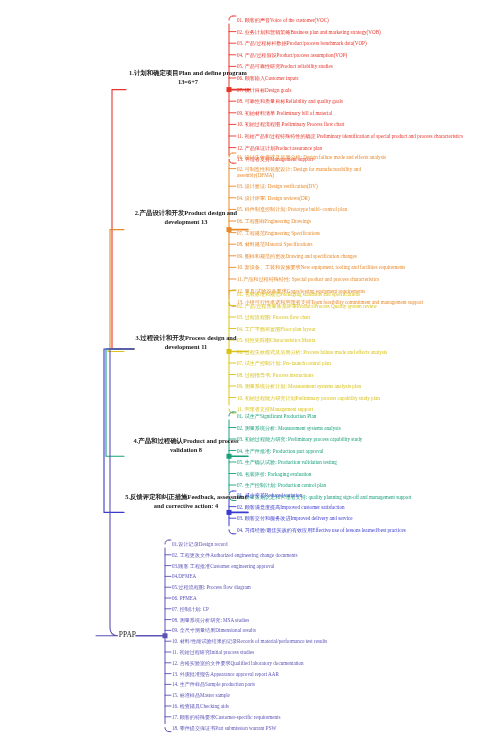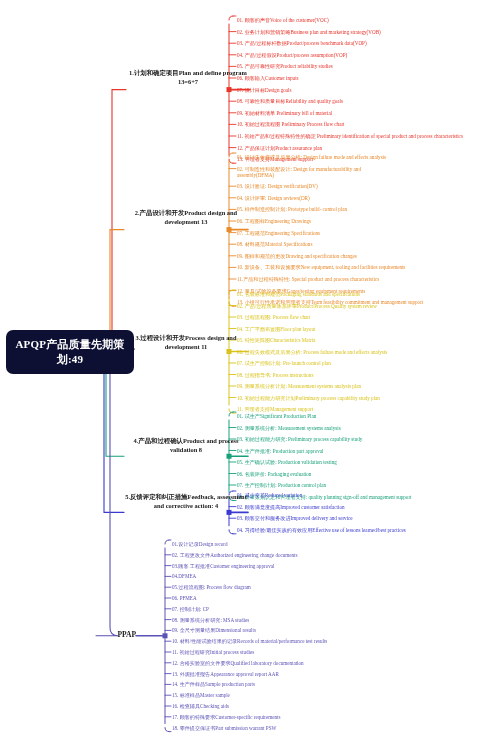--- a/index.html
+++ b/index.html
@@ -46,21 +46,21 @@
     font-size: 6.4px;
     line-height: 1.45;
     color: #1a1a1a;
     font-weight: 700;
     width: 124px;
     text-align: center;
   }
   .branch-label.ppap {
     width: 40px;
     text-align: right;
-    font-weight: 700;
+    font-weight: 400;
     font-size: 7.5px;
   }
   .leaf {
     position: absolute;
     font-size: 5.1px;
     line-height: 1.2;
     white-space: nowrap;
     font-weight: 400;
   }
   .leaf.wrap { white-space: normal; width: 150px; }
@@ -174,21 +174,20 @@
       <path d="M 165 684.4 H 171" stroke="#5a52b5" fill="none" stroke-width="0.9" stroke-linecap="round"></path>
       <path d="M 165 695.2 H 171" stroke="#5a52b5" fill="none" stroke-width="0.9" stroke-linecap="round"></path>
       <path d="M 165 706 H 171" stroke="#5a52b5" fill="none" stroke-width="0.9" stroke-linecap="round"></path>
       <path d="M 165 716.8 H 171" stroke="#5a52b5" fill="none" stroke-width="0.9" stroke-linecap="round"></path>
       <path d="M 169 731.6 H 171" stroke="#5a52b5" fill="none" stroke-width="0.9" stroke-linecap="round"></path>
       <path d="M 136 635.8 H 165" stroke="#5a52b5" fill="none" stroke-width="1.6" stroke-linecap="round"></path>
       <rect x="162.5" y="633.3" width="5" height="5" fill="#5a52b5"></rect>
       <path d="M 134 349 H 110 V 627.8 q 0 8 8 8 H 96" stroke="#5a52b5" fill="none" stroke-width="1.1" stroke-linecap="round"></path>
     </svg>
 
-  <div class="root-node">APQP产品质量先期策划:49</div>
 
   <div id="nodes">
       <div class="leaf c1" style="left: 237px; top: 17px;">01. 顾客的声音Voice of the customer(VOC)</div>
       <div class="leaf c1" style="left: 237px; top: 28.6px;">02. 业务计划和营销策略Business plan and marketing strategy(VOB)</div>
       <div class="leaf c1" style="left: 237px; top: 40.2px;">03. 产品/过程标杆数据Product/process benchmark data(VOP)</div>
       <div class="leaf c1" style="left: 237px; top: 51.8px;">04. 产品/过程假设Product/process assumption(VOP)</div>
       <div class="leaf c1" style="left: 237px; top: 63.4px;">05. 产品可靠性研究Product reliability studies</div>
       <div class="leaf c1" style="left: 237px; top: 75px;">06. 顾客输入Customer inputs</div>
       <div class="leaf c1" style="left: 237px; top: 86.6px;">07. 设计目标Design goals</div>
       <div class="leaf c1" style="left: 237px; top: 98.2px;">08. 可靠性和质量目标Reliability and quality goals</div>

